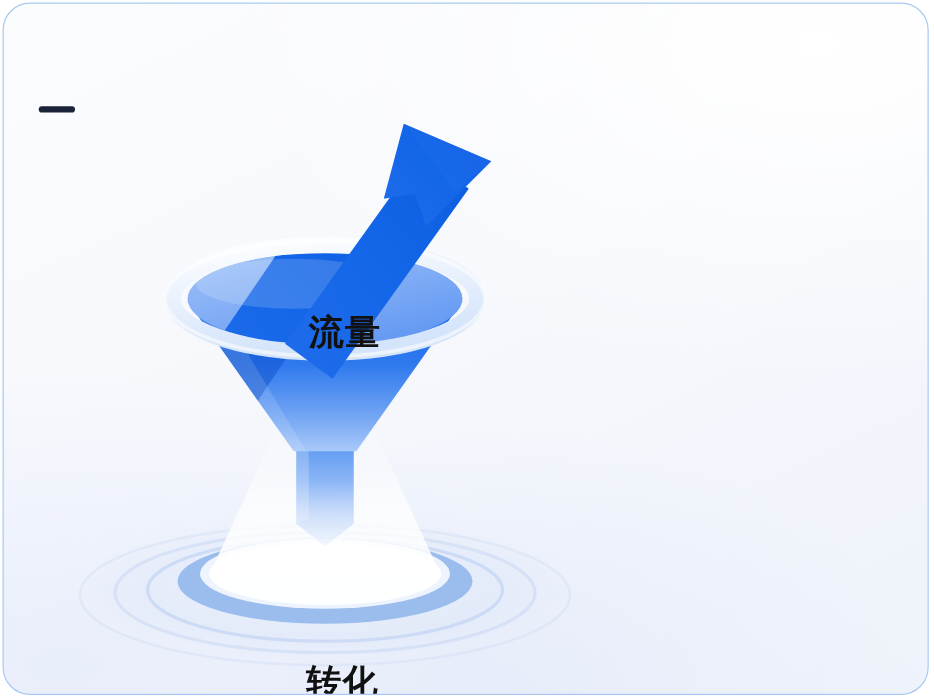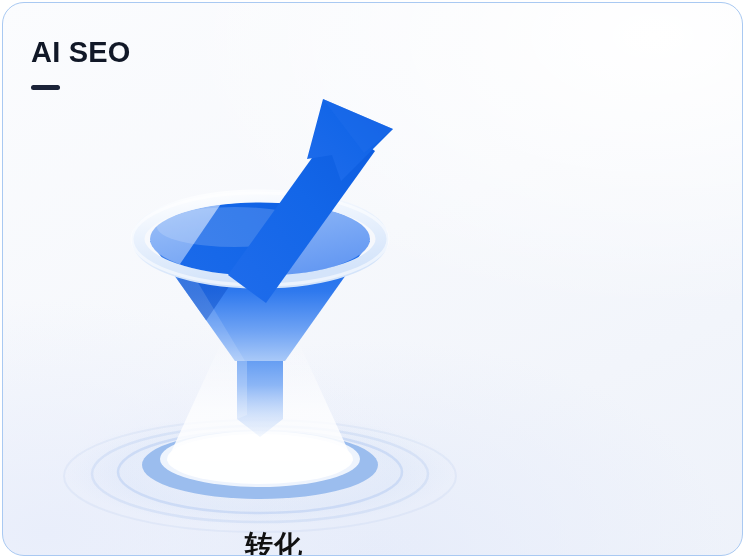--- a/index.html
+++ b/index.html
@@ -97,21 +97,20 @@
   .label-traffic { left: 224px; top: 154px; }
   .label-conversion { left: 222px; top: 434px; }
 </style>
 </head>
 <body>
 
 <div class="canvas">
 
   <div class="card">
 
-    <div class="heading">AI SEO</div>
     <div class="heading-rule"></div>
 
 
     <div class="illustration">
       <svg viewBox="0 0 480 450" xmlns="http://www.w3.org/2000/svg">
         <defs>
           <linearGradient id="gradCone" x1="0" y1="0" x2="0" y2="1">
             <stop offset="0%" stop-color="#1668ea"></stop>
             <stop offset="42%" stop-color="#2f79ee"></stop>
             <stop offset="75%" stop-color="#6fa3f4"></stop>
@@ -221,17 +220,18 @@
                    L 368 0
                    Z" fill="none"></path>
 
           <path d="M 205 182 L 314 30 L 352 58 L 243 210 Z" fill="url(#gradArrow)"></path>
 
           <path d="M 300 6 L 370 36 L 318 88 L 309 62 L 284 66 Z" fill="url(#gradArrow)"></path>
           <path d="M 300 6 L 370 36 L 341 60 Z" fill="#1f6ceb" opacity="0.45"></path>
         </g>
       </svg>
 
+      <div class="funnel-label label-traffic">流量</div>
       <div class="funnel-label label-conversion">转化</div>
     </div>
 
   </div>
 </div>
 
 </body></html>

